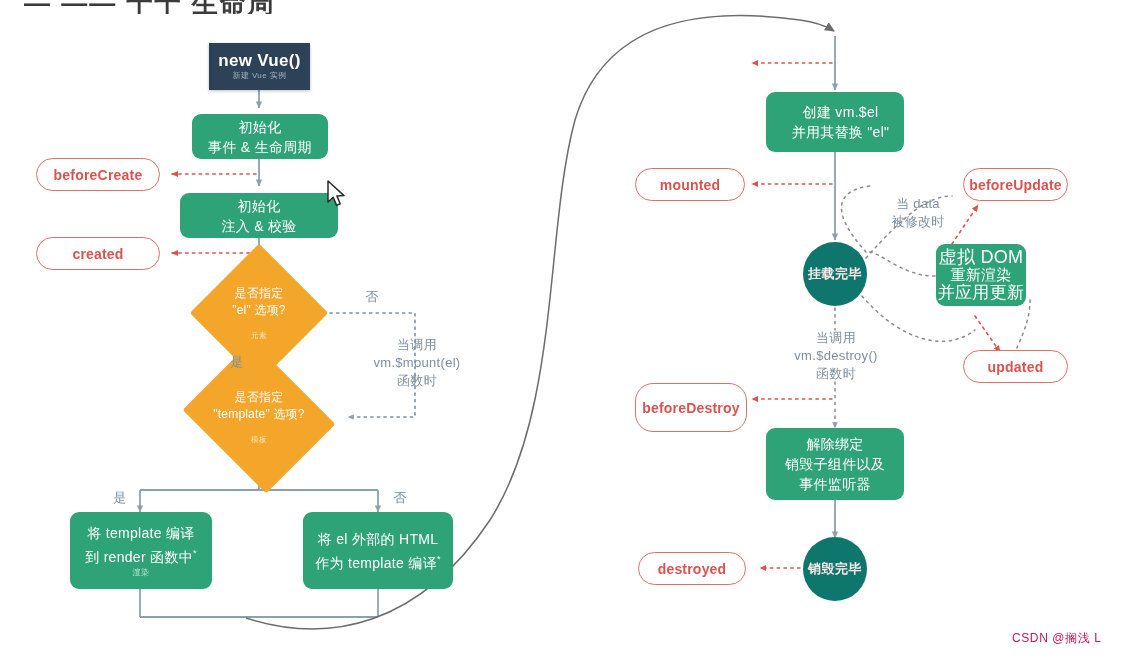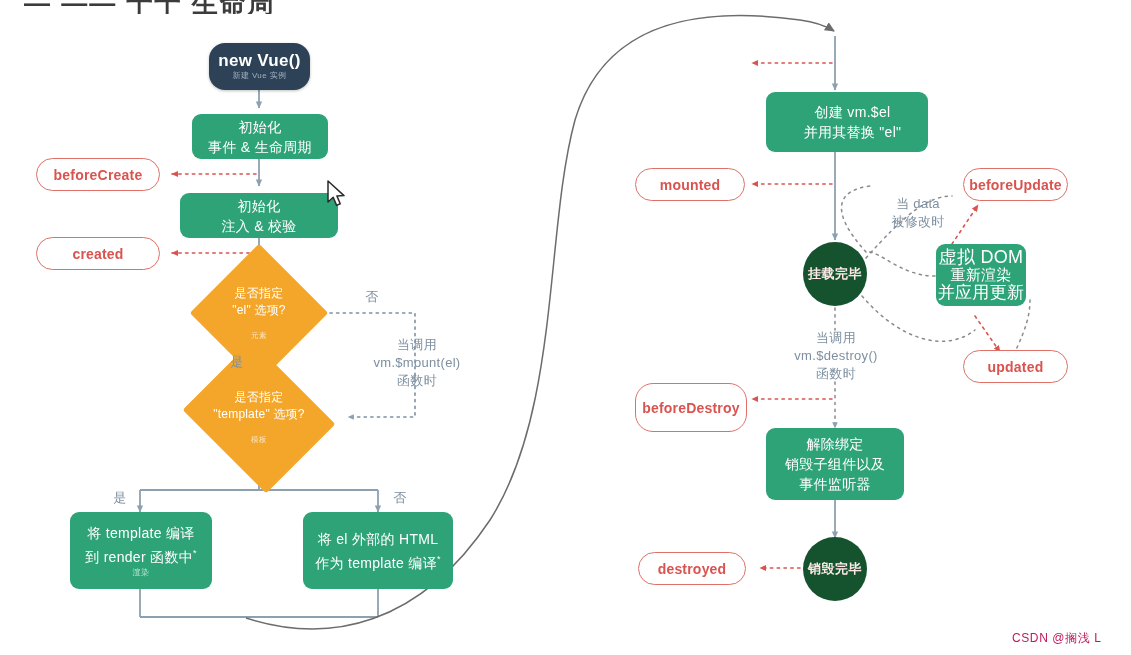--- a/index.html
+++ b/index.html
@@ -14,39 +14,39 @@
 
   
   #wires{position:absolute;left:0;top:0;width:1131px;height:655px;z-index:1;}
 
   
   .node{position:absolute;z-index:2;box-sizing:border-box;
         display:flex;flex-direction:column;align-items:center;justify-content:center;
         text-align:center;}
 
   .box-dark{
-    background:#2e4257;color:#ffffff;border-radius:16px;
+    background:#2e4257;color:#ffffff;border-radius:0;
     box-shadow:0 1px 3px rgba(0,0,0,.25);
   }
   .box-dark .t1{font-size:17px;font-weight:bold;letter-spacing:.3px;line-height:1.1;}
   .box-dark .t2{font-size:8px;color:#9fb0c2;letter-spacing:.4px;}
 
   .box-green{
     background:#2ea378;color:#ffffff;border-radius:9px;
   }
   .box-green .t1{font-size:14px;line-height:20px;letter-spacing:.3px;}
   .box-green .sub{font-size:8px;color:#bfe6d6;margin-top:1px;letter-spacing:.5px;}
 
   .pill{
     background:#ffffff;border:1.6px solid #de7068;border-radius:18px;
     color:#d9534f;font-size:14px;font-weight:bold;letter-spacing:.2px;
   }
 
   .circle{
-    background:#14532d;color:#ffe9e8;border-radius:50%;
+    background:#0f766e;color:#ffe9e8;border-radius:50%;
     font-size:13px;font-weight:bold;letter-spacing:.5px;
   }
 
   .diamond-wrap{position:absolute;z-index:2;}
   .diamond-bg{position:absolute;left:0;top:0;width:100%;height:100%;
      background:#f4a62a;transform:rotate(45deg);border-radius:3px;}
   .diamond-txt{position:absolute;left:0;top:0;width:100%;height:100%;
      display:flex;flex-direction:column;align-items:center;justify-content:center;
      color:#ffffff;text-align:center;}
   .diamond-txt .t1{font-size:12px;line-height:17px;letter-spacing:.2px;}
@@ -221,21 +221,21 @@
   <div class="lbl" style="left:225px;top:353px;width:24px;">是</div>
   <div class="lbl" style="left:354px;top:336px;width:126px;">
     <div>当调用</div>
     <div>vm.$mount(el)</div>
     <div>函数时</div>
   </div>
   <div class="lbl" style="left:108px;top:489px;width:24px;">是</div>
   <div class="lbl" style="left:388px;top:489px;width:24px;">否</div>
 
 
-  <div class="node box-green" style="left:766px;top:92px;width:162px;height:60px;padding-left:11px;">
+  <div class="node box-green" style="left:766px;top:92px;width:138px;height:60px;padding-left:11px;">
     <div class="t1">创建  vm.$el</div>
     <div class="t1">并用其替换 "el"</div>
   </div>
 
   <div class="node pill" style="left:635px;top:168px;width:110px;height:33px;">
     <span>mounted</span>
   </div>
 
   <div class="node circle" style="left:803px;top:242px;width:64px;height:64px;">
     <span>挂载完毕</span>

